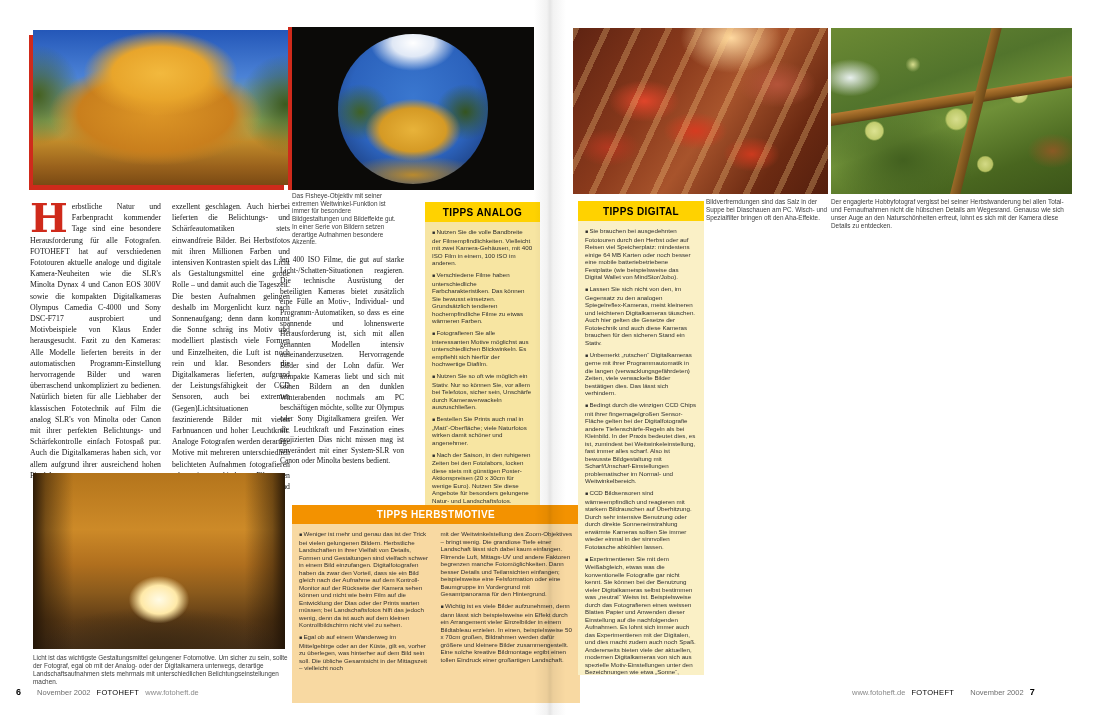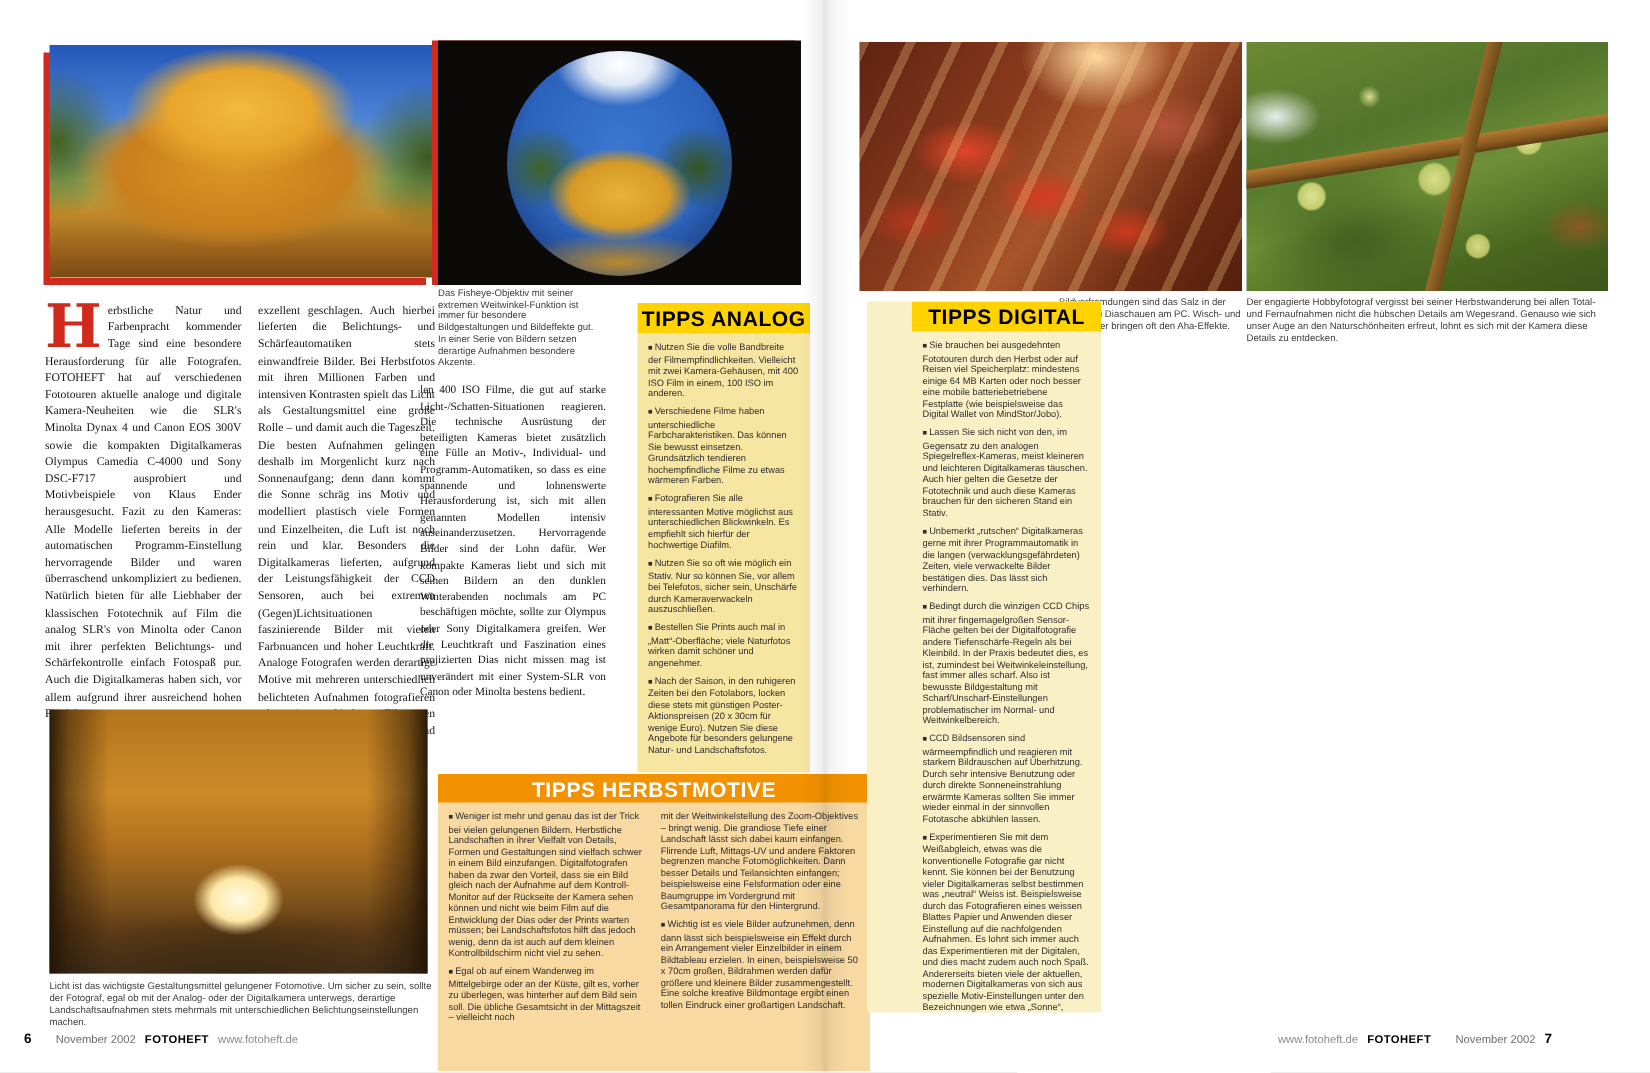--- a/index.html
+++ b/index.html
@@ -71,35 +71,35 @@
   .dropcap{float:left;color:#cf2a1b;font-family:"DejaVu Serif",serif;font-weight:bold;
            font-size:40px;line-height:30px;margin:2px 4px 0 0;}
   .pic-caption{position:absolute;font-size:6.4px;line-height:8px;color:#3d3d3d;}
   .cap-fisheye{left:292px;top:192px;width:106px;line-height:7.7px;}
   .cap-alley{left:33px;top:654px;width:264px;}
   .cap-leaves{left:706px;top:198px;width:124px;}
   .cap-grapes{left:831px;top:198px;width:243px;}
   
   .tipbox{position:absolute;overflow:hidden;}
   .tips-analog{left:425px;top:202px;width:115px;height:313px;background:#f7e5a2;}
-  .tips-digital{left:578px;top:201px;width:126px;height:474px;background:#faf0c6;padding-left:30px;}
-  .tips-herbst{left:292px;top:516px;width:288px;height:198px;background:#f8d9a2;}
+  .tips-digital{left:578px;top:201px;width:126px;height:474px;background:#faf0c6;}
+  .tips-herbst{left:292px;top:505px;width:288px;height:198px;background:#f8d9a2;}
   .tips-header{height:20px;display:flex;align-items:center;justify-content:center;
-               font-weight:bold;font-size:14px;letter-spacing:0.4px;}
+               font-weight:bold;font-size:10px;letter-spacing:0.4px;}
   .hdr-yellow{background:#ffd200;color:#000;}
   .hdr-orange{background:#f39200;color:#fff;height:19px;}
   .tips-body{padding:6px 7px;color:#2e2e2e;font-size:6.2px;line-height:7.5px;}
   .tips-cols{display:flex;gap:9px;padding:6px 7px;}
   .tips-cols > div{width:50%;color:#2e2e2e;font-size:6.2px;line-height:7.5px;}
   .tip{margin:0 0 4.5px 0;}
   .tip.bullet::before{content:"■ ";font-size:5px;}
   
   .footer{position:absolute;top:687px;font-size:7.5px;color:#8a8a8a;}
   .footer .pn{font-weight:bold;color:#000;font-size:9px;}
-  .footer .mag{font-weight:bold;color:#000;letter-spacing:0.3px;margin-top:38px;}
+  .footer .mag{font-weight:normal;color:#000;letter-spacing:0.3px;margin-top:38px;}
   .footer .iss{color:#6e6e6e;margin-left:12px;}
   .f-left{left:14px;}
   .f-right{left:850px;width:238px;}
   .footer span{margin:0 2px;}
 </style>
 </head>
 <body>
 
 <div class="spread">
 

